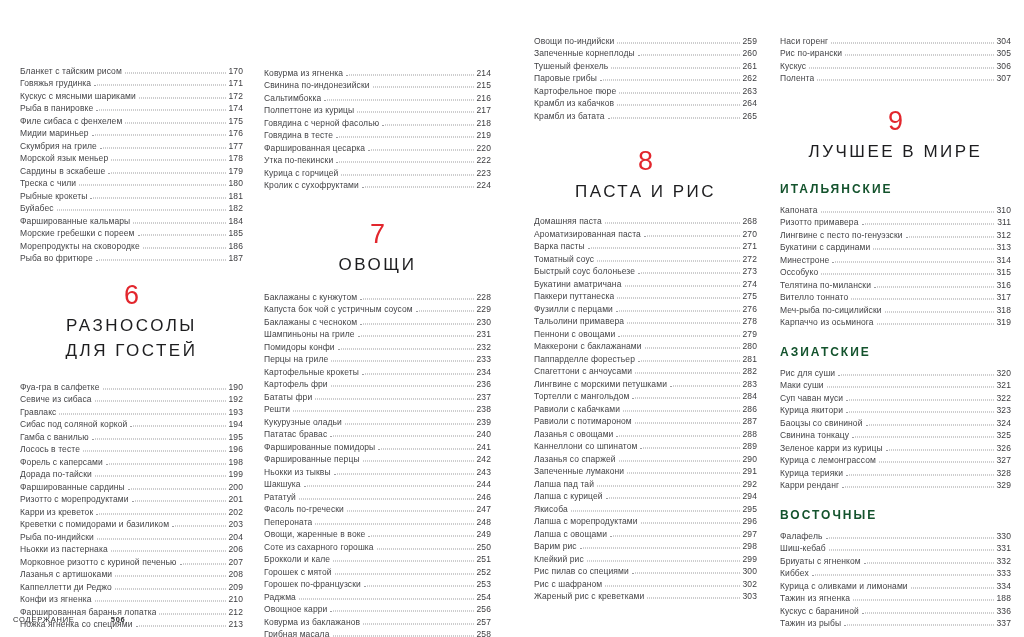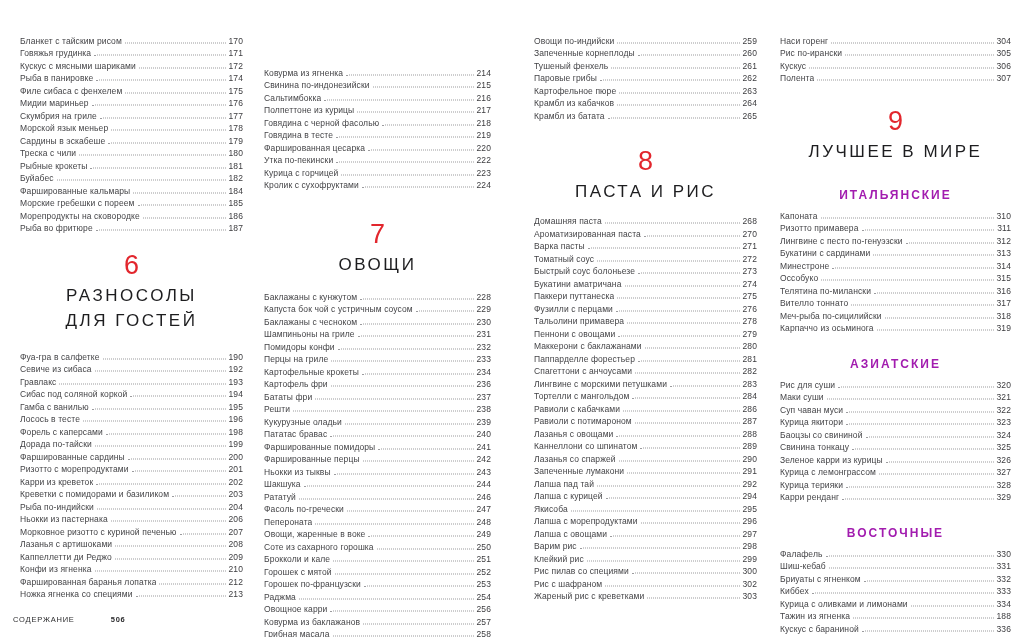--- a/index.html
+++ b/index.html
@@ -7,21 +7,21 @@
     padding: 0;
     width: 1024px;
     height: 637px;
     background: #ffffff;
     overflow: hidden;
     font-family: "Liberation Sans", "DejaVu Sans", sans-serif;
   }
   .spread { position: relative; width: 1024px; height: 637px; background: #fff; }
 
   .toc-col { position: absolute; top: 33px; }
-  .col1 { left: 20px;  width: 223px; }
+  .col1 { left: 20px;  width: 223px; margin-top: 30px; }
   .col2 { left: 264px; width: 227px; margin-top: 32px; }
   .col3 { left: 534px; width: 223px; }
   .col4 { left: 780px; width: 231px; }
 
   .entry {
     display: flex;
     align-items: flex-end;
     height: 12.5px;
     font-size: 8.5px;
     color: #444447;
@@ -53,27 +53,26 @@
     font-weight: 500;
     letter-spacing: 2.5px;
   }
   
   .col1 .section { margin-top: 14px; margin-bottom: 16px; }
   .col2 .section { margin-top: 26px; margin-bottom: 12px; }
   .col3 .section { margin-top: 22px; margin-bottom: 10px; }
   .col4 .section { margin-top: 20px; margin-bottom: 8px; }
 
   .subsection {
-    text-align: center;
-    color: #a21caf;
+    color: #14532d;
     font-size: 12px;
     line-height: 18px;
     font-weight: 700;
     letter-spacing: 2px;
-    margin-top: 22px;
+    margin-top: 16px;
     margin-bottom: 4px;
   }
   .col4 .subsection:first-of-type { margin-top: 2px; }
 
   .footer {
     position: absolute;
     top: 615px;
     font-size: 7.5px;
     letter-spacing: 0.8px;
     color: #2a2a2c;

